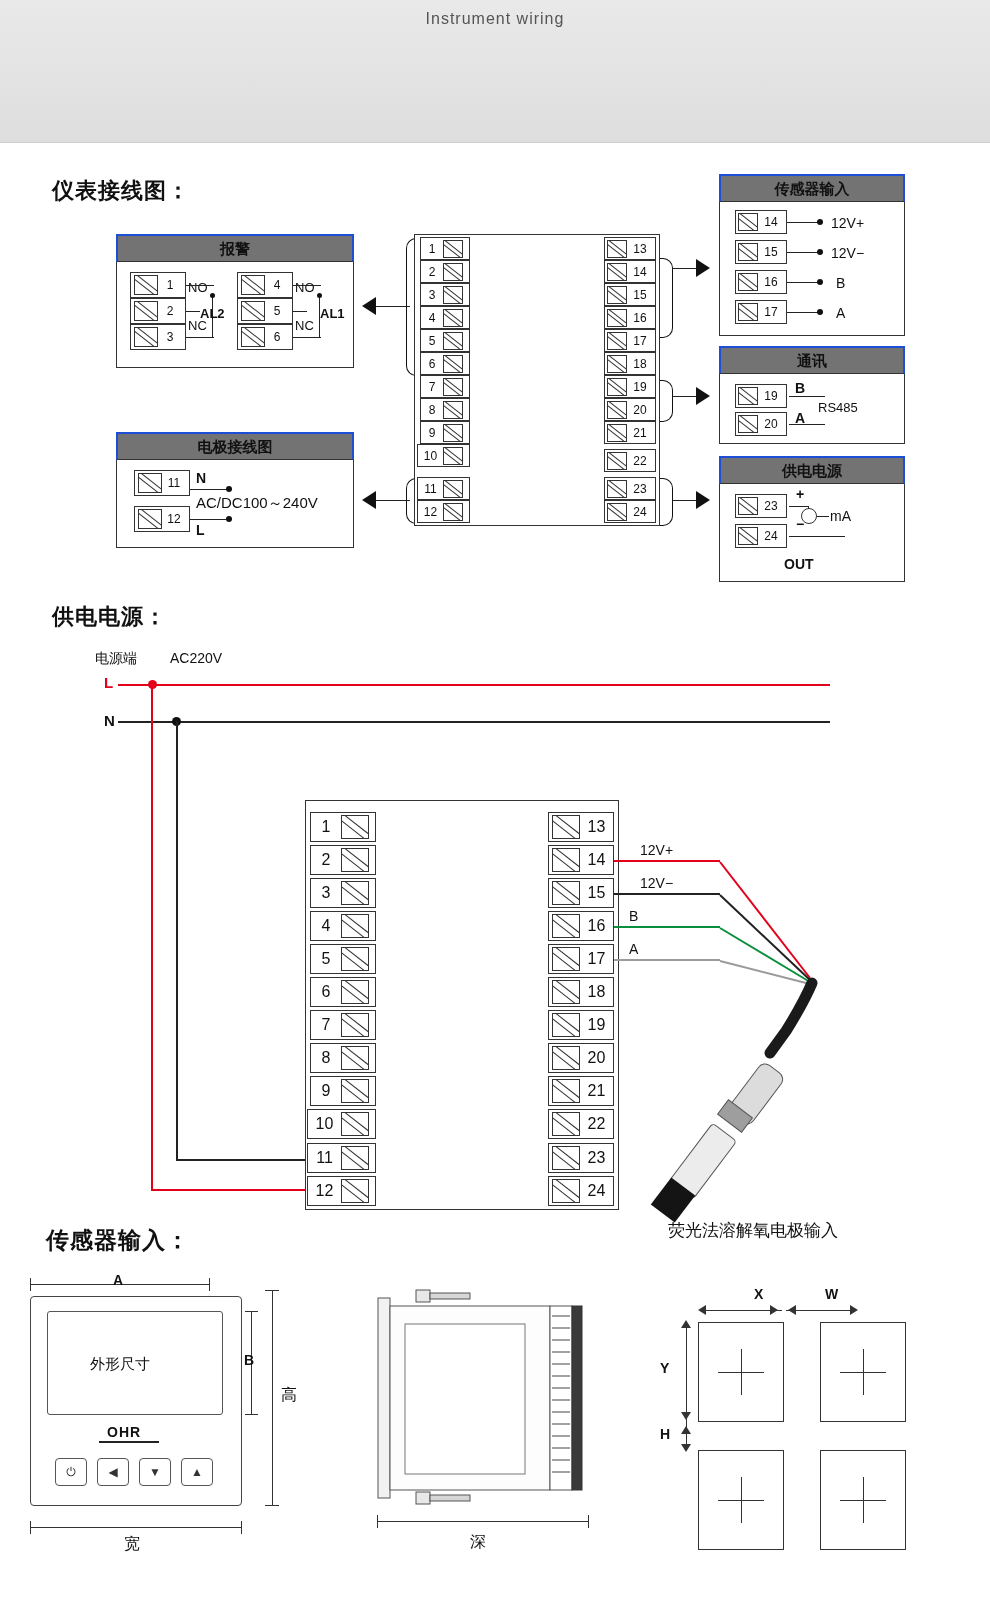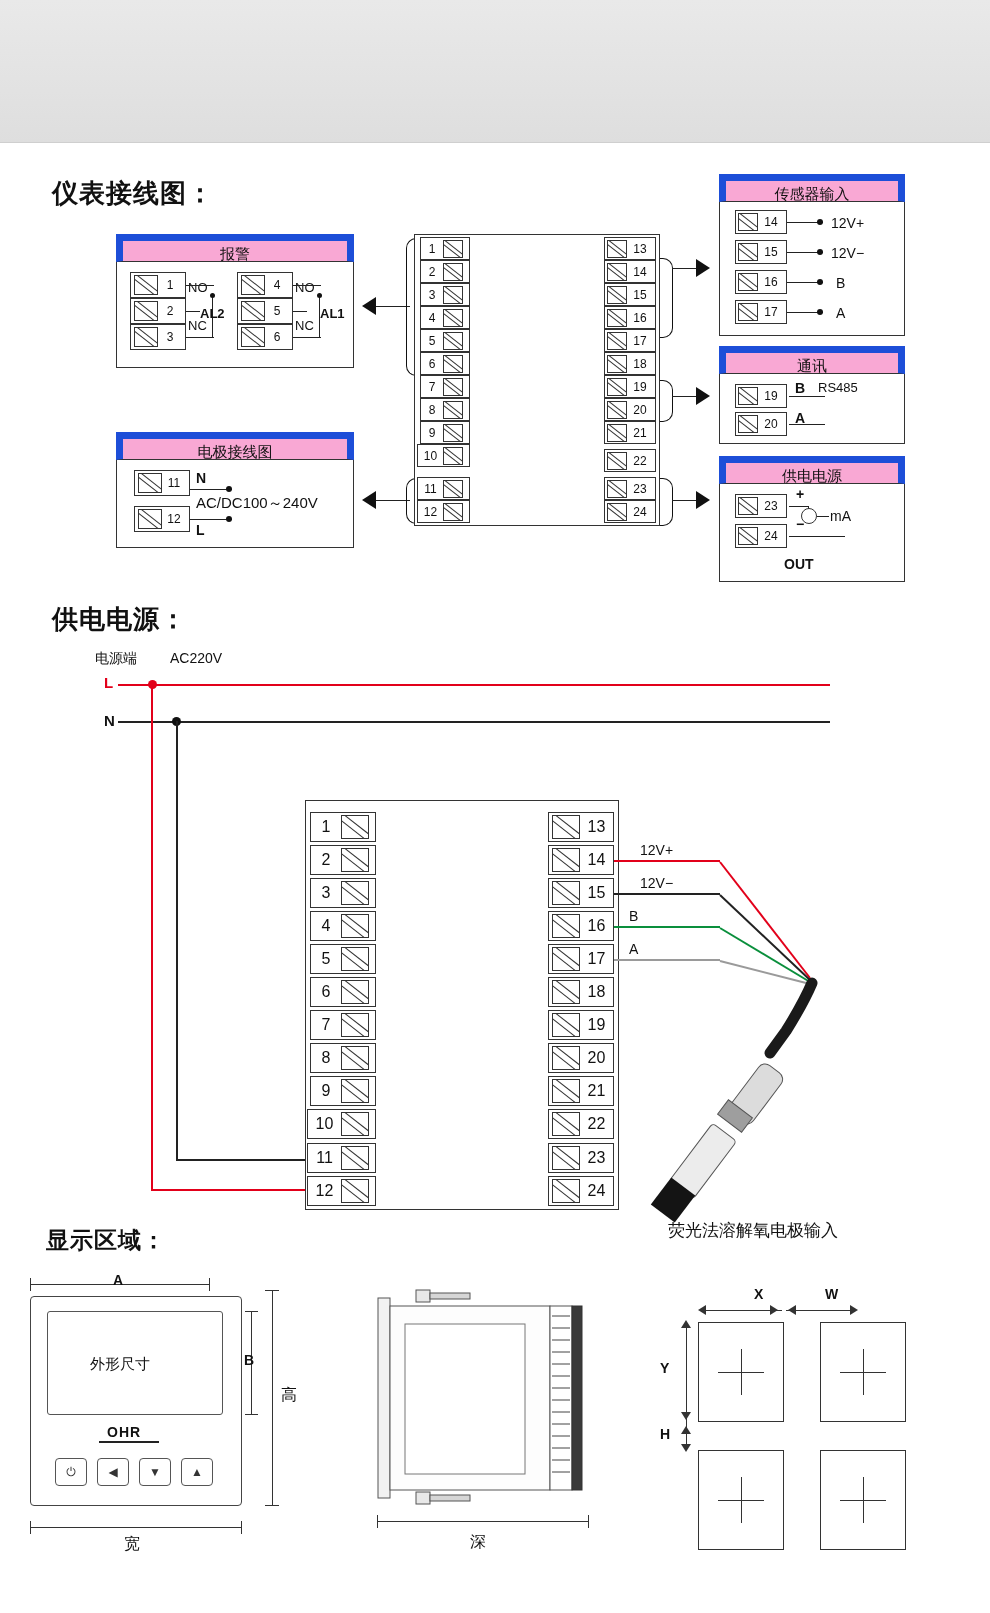--- a/index.html
+++ b/index.html
@@ -20,33 +20,33 @@
   .header .cn{
     font-size:42px; font-weight:bold; letter-spacing:4px;
     color:#222; padding-top:36px; line-height:1.1;
   }
   .header .en{
     font-size:16px; color:#555; margin-top:10px; letter-spacing:1px;
   }
 
   
   .sect-title{
-    position:absolute; font-size:26px; font-weight:bold; color:#111;
+    position:absolute; font-size:22px; font-weight:bold; color:#111;
     letter-spacing:1px;
   }
 
   
   .box{
     position:absolute; border:1px solid #333; box-sizing:border-box;
     background:#fff;
   }
   .box-title{
-    position:absolute; box-sizing:border-box; border:7px solid #1d4ed8;
-    border-bottom:1px solid #333; background:#f9a8d4;
-    font-size:15px; text-align:center; line-height:26px; font-weight:normal;
+    position:absolute; box-sizing:border-box; border:2px solid #1d4ed8;
+    border-bottom:1px solid #333; background:#737373;
+    font-size:15px; text-align:center; line-height:26px; font-weight:bold;
   }
   .lbl{ position:absolute; font-size:13px; color:#111; white-space:nowrap;}
   .lbl.b{font-weight:bold;}
   .line{ position:absolute; background:#222; }
   .hline{height:1px;}
   .vline{width:1px;}
   .red{background:#e2001a;}
   .green{background:#0a8f3c;}
   .gray{background:#9a9a9a;}
 
@@ -93,20 +93,21 @@
   .tick{position:absolute;background:#333;}
   .dimline{position:absolute;background:#333;height:1px;}
   .dimvert{position:absolute;background:#333;width:1px;}
   .cap{position:absolute;font-size:14px;}
   .ohr{position:absolute;font-size:14px;font-weight:bold;letter-spacing:1px;color:#111;}
 </style>
 </head>
 <body>
 
 <div class="header">
+  <div class="en">Instrument wiring</div>
 </div>
 
 <div class="sect-title" style="left:52px;top:176px;">仪表接线图：</div>
 
 <div class="box" style="left:116px;top:234px;width:238px;height:134px;"></div>
 <div class="box-title" style="left:116px;top:234px;width:238px;height:28px;">报警</div>
 
 <div class="term" style="left:130px;top:272px;width:56px;height:26px;">
   <div class="screw" style="width:24px;height:20px;margin-left:3px;"></div>
   <div class="tnum" style="width:24px;">1</div>
@@ -319,21 +320,21 @@
     <div class="tnum" style="width:26px;">19</div>
   </div>
 <div class="term" style="left:735px;top:412px;width:52px;height:24px;">
     <div class="screw" style="width:20px;height:18px;margin-left:2px;"></div>
     <div class="tnum" style="width:26px;">20</div>
   </div>
 <div class="lbl b" style="left:795px;top:380px;font-size:14px;">B</div>
 <div class="lbl b" style="left:795px;top:410px;font-size:14px;">A</div>
 <div class="line hline" style="left:789px;top:396px;width:36px;"></div>
 <div class="line hline" style="left:789px;top:424px;width:36px;"></div>
-<div class="lbl" style="left:818px;top:380px;font-size:13px;">RS485</div>
+<div class="lbl" style="left:818px;top:400px;font-size:13px;">RS485</div>
 
 <div class="brace" style="left:660px;top:380px;width:12px;height:40px;"></div>
 <div class="line hline" style="left:672px;top:396px;width:26px;"></div>
 <div class="arrow-right" style="left:696px;top:387px;"></div>
 
 <div class="box" style="left:719px;top:456px;width:186px;height:126px;"></div>
 <div class="box-title" style="left:719px;top:456px;width:186px;height:28px;">供电电源</div>
 <div class="term" style="left:735px;top:494px;width:52px;height:24px;">
     <div class="screw" style="width:20px;height:18px;margin-left:2px;"></div>
     <div class="tnum" style="width:26px;">23</div>
@@ -489,21 +490,21 @@
 
 <svg style="position:absolute;left:600px;top:975px;width:240px;height:250px;">
   <path d="M212,8 C206,22 196,40 186,56 L170,78" stroke="#1a1a1a" stroke-width="11" fill="none" stroke-linecap="round"></path>
   <rect x="142" y="88" width="28" height="62" rx="8" transform="rotate(37 156 119)" fill="#dcdcdc" stroke="#555" stroke-width="1"></rect>
   <rect x="120" y="132" width="30" height="18" transform="rotate(37 135 141)" fill="#9e9e9e" stroke="#555" stroke-width="1"></rect>
   <rect x="88" y="150" width="30" height="72" rx="4" transform="rotate(37 103 186)" fill="#ececec" stroke="#555" stroke-width="1"></rect>
   <rect x="58" y="208" width="30" height="34" transform="rotate(37 73 225)" fill="#141414"></rect>
 </svg>
 <div class="lbl" style="left:668px;top:1219px;font-size:17px;">荧光法溶解氧电极输入</div>
 
-<div class="sect-title" style="left:46px;top:1225px;font-size:23px;">显示区域：</div>
+<div class="sect-title" style="left:46px;top:1225px;font-size:23px;">传感器输入：</div>
 
 <div class="dimline" style="left:30px;top:1284px;width:180px;"></div>
 <div class="tick" style="left:30px;top:1278px;width:1px;height:13px;"></div>
 <div class="tick" style="left:209px;top:1278px;width:1px;height:13px;"></div>
 <div class="cap" style="left:113px;top:1272px;font-weight:bold;">A</div>
 
 <div class="panel" style="left:30px;top:1296px;width:212px;height:210px;"></div>
 <div class="screen" style="left:47px;top:1311px;width:176px;height:104px;border-radius:3px;"></div>
 <div class="cap" style="left:90px;top:1355px;font-size:15px;">外形尺寸</div>
 <div class="ohr" style="left:107px;top:1424px;">OHR</div>

